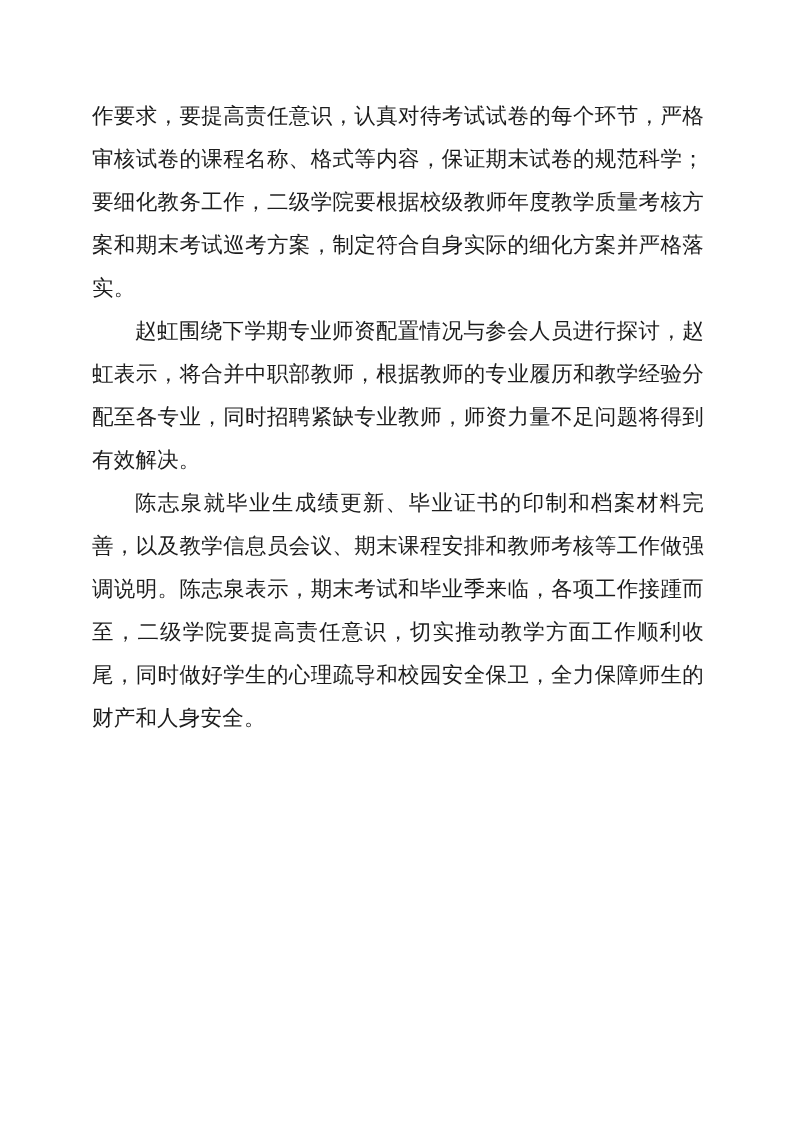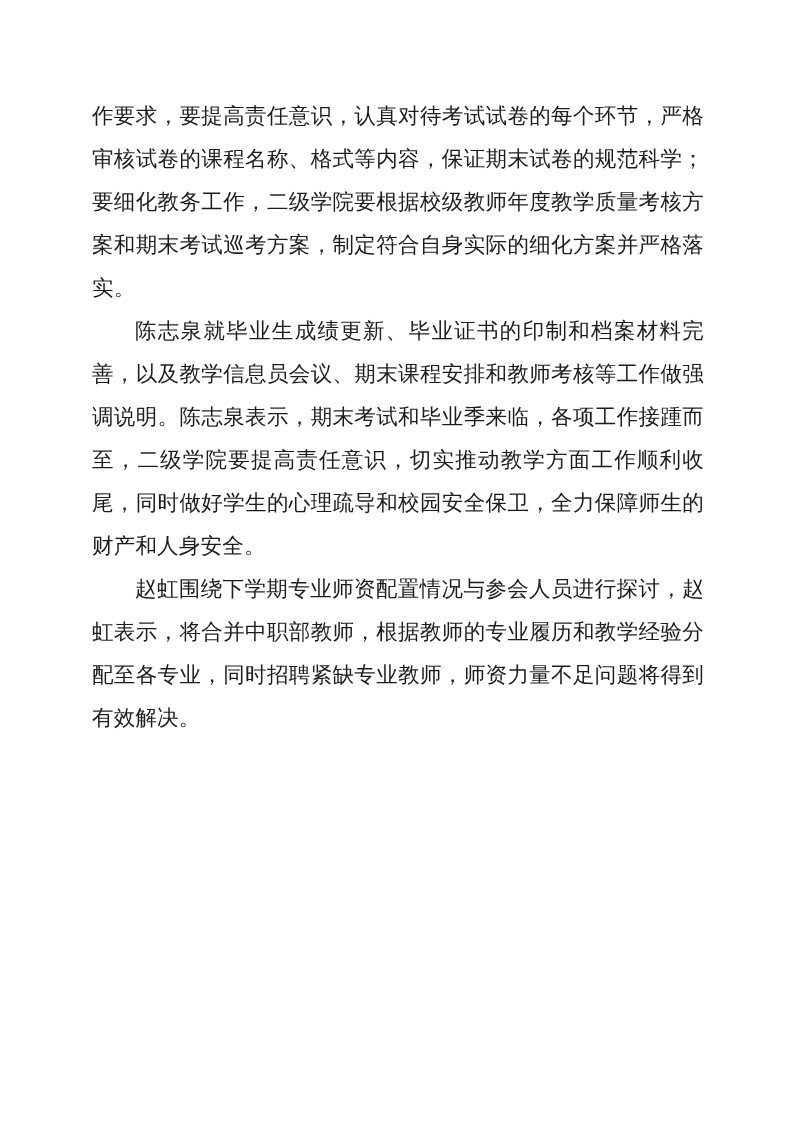--- a/index.html
+++ b/index.html
@@ -41,16 +41,16 @@
   .indent {
     text-indent: 43px;
   }
 </style>
 </head>
 <body>
 
 <div class="page">
   <div class="doc-body">
     <p class="para">作要求，要提高责任意识，认真对待考试试卷的每个环节，严格审核试卷的课程名称、格式等内容，保证期末试卷的规范科学；要细化教务工作，二级学院要根据校级教师年度教学质量考核方案和期末考试巡考方案，制定符合自身实际的细化方案并严格落实。</p>
+    <p class="para indent">赵虹围绕下学期专业师资配置情况与参会人员进行探讨，赵虹表示，将合并中职部教师，根据教师的专业履历和教学经验分配至各专业，同时招聘紧缺专业教师，师资力量不足问题将得到有效解决。</p>
     <p class="para indent">陈志泉就毕业生成绩更新、毕业证书的印制和档案材料完善，以及教学信息员会议、期末课程安排和教师考核等工作做强调说明。陈志泉表示，期末考试和毕业季来临，各项工作接踵而至，二级学院要提高责任意识，切实推动教学方面工作顺利收尾，同时做好学生的心理疏导和校园安全保卫，全力保障师生的财产和人身安全。</p>
-    <p class="para indent">赵虹围绕下学期专业师资配置情况与参会人员进行探讨，赵虹表示，将合并中职部教师，根据教师的专业履历和教学经验分配至各专业，同时招聘紧缺专业教师，师资力量不足问题将得到有效解决。</p>
   </div>
 </div>
 
 </body></html>

